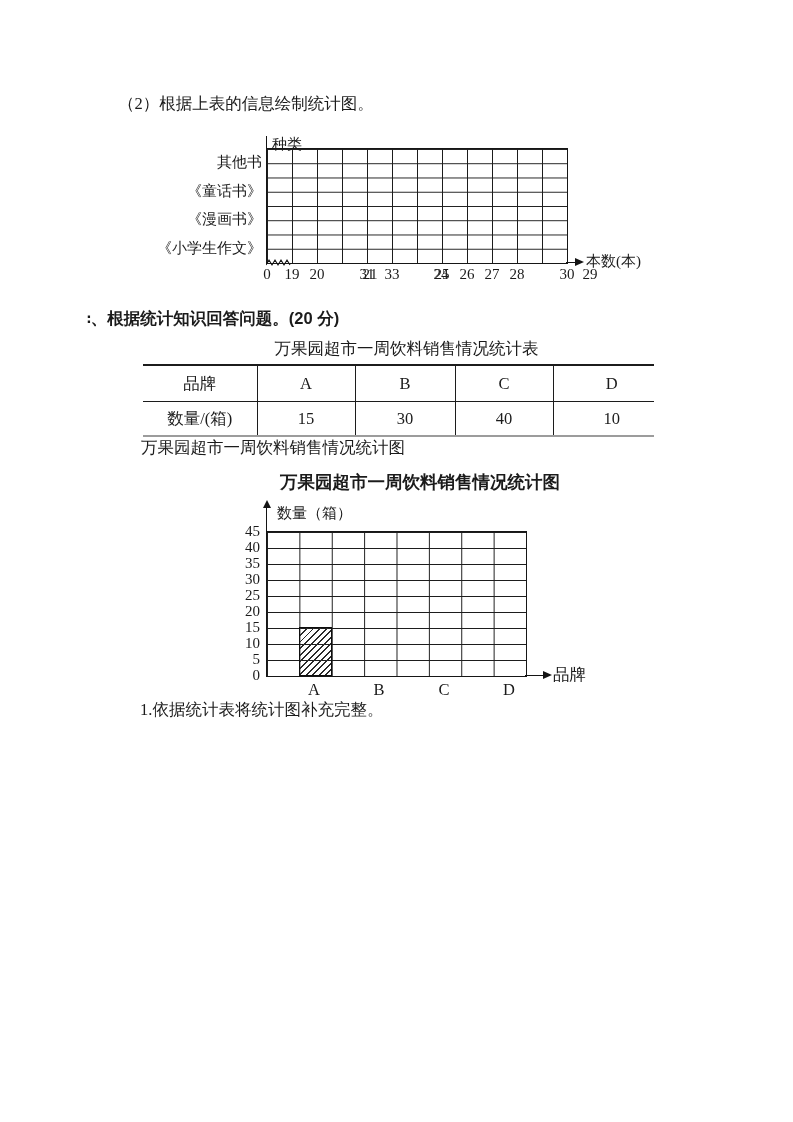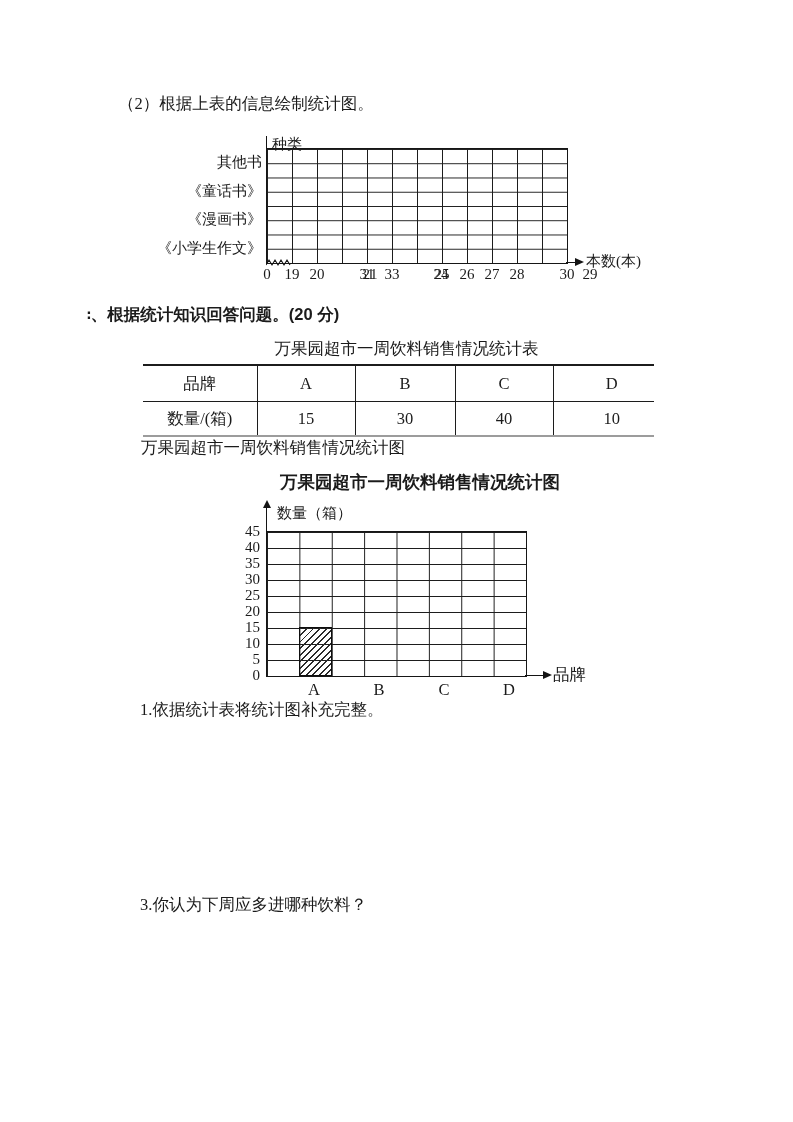--- a/index.html
+++ b/index.html
@@ -90,21 +90,21 @@
     <div class="abs serif15 center xtick1" style="left:379px;">33</div>
     <div class="abs serif15 center xtick1" style="left:428px;">24</div>
     <div class="abs serif15 center xtick1" style="left:429px;">25</div>
     <div class="abs serif15 center xtick1" style="left:454px;">26</div>
     <div class="abs serif15 center xtick1" style="left:479px;">27</div>
     <div class="abs serif15 center xtick1" style="left:504px;">28</div>
     <div class="abs serif15 center xtick1" style="left:529px;margin-left:48px;">29</div>
     <div class="abs serif15 center xtick1" style="left:554px;">30</div>
   </div>
 
-  <div class="abs heibold" style="left:87px; top:305px; font-size:16.5px; line-height:18px;">
+  <div class="abs heibold" style="left:87px; top:305px; font-size:16.5px; line-height:26px;">
     <span style="font-size:13px;">∶</span><span>、根据统计知识回答问题。(20 分)</span>
   </div>
 
   <div class="abs serif16 center" style="left:143px; top:339px; width:527px;">万果园超市一周饮料销售情况统计表</div>
 
   <table class="sales abs" style="left:143px; top:364px;">
     <colgroup>
       <col style="width:114px">
         <col style="width:98px">
         <col style="width:100px">
@@ -157,15 +157,14 @@
     <div class="abs serif15 right ytick2" style="top:651px;">5</div>
     <div class="abs serif15 right ytick2" style="top:667px;">0</div>
 
     <div class="abs serif16 center xcat2" style="left:298px;">A</div>
     <div class="abs serif16 center xcat2" style="left:363px;">B</div>
     <div class="abs serif16 center xcat2" style="left:428px;">C</div>
     <div class="abs serif16 center xcat2" style="left:493px;">D</div>
   </div>
 
   <div class="abs serif16" style="left:140px; top:700px;">1.依据统计表将统计图补充完整。</div>
-  <div class="abs serif16" style="left:140px; top:895px;">3.你认为下周应多进哪种饮料？</div>
 
 </div>
 
 </body></html>

